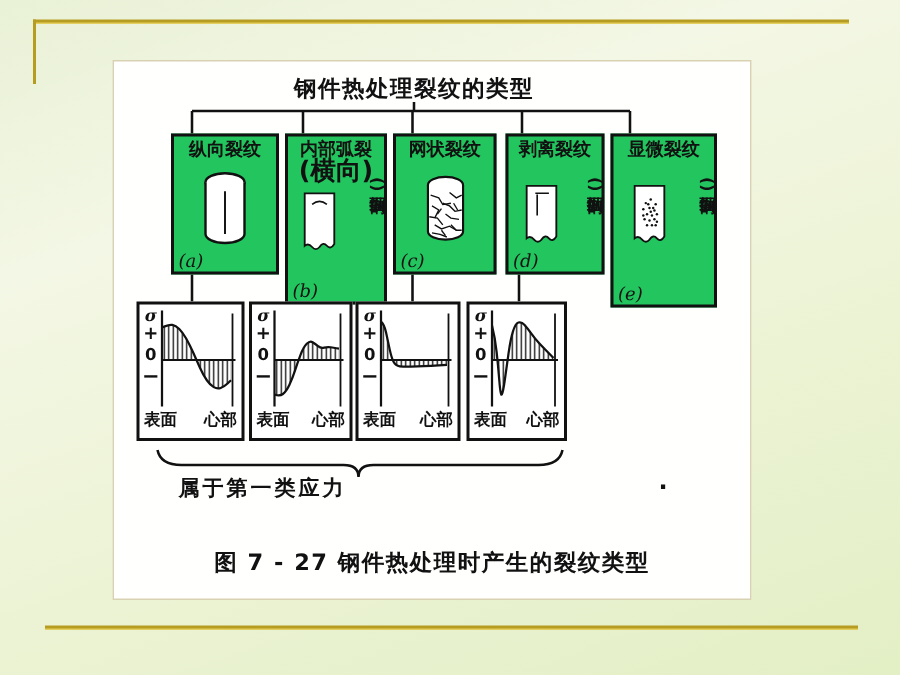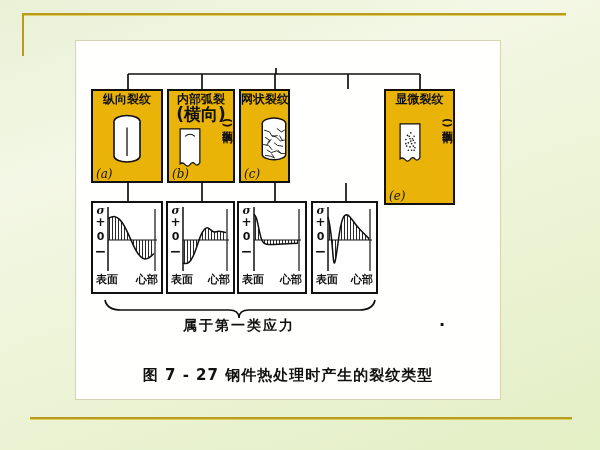--- a/index.html
+++ b/index.html
@@ -6,53 +6,54 @@
   .slide{position:relative;width:600px;height:450px;overflow:hidden;
     background:linear-gradient(160deg,#e9f1d6 0%,#f3f7e5 28%,#eef4d8 55%,#e3efc5 100%);
     font-family:"DejaVu Sans",sans-serif;color:#111;}
   .gold{position:absolute;background:#b79c22;}
   .gold.hl{box-shadow:0 1px 0 #e3cf5e;}
   .panel{position:absolute;left:75px;top:40px;width:424px;height:358px;
     background:#fffffe;border:1px solid #d8d2b2;}
   .fig-title{position:absolute;left:3px;top:9px;width:394px;text-align:center;
     font-size:15px;font-weight:bold;letter-spacing:1px;}
   .lines{position:absolute;left:0;top:0;pointer-events:none;}
-  .tbox{position:absolute;border:2px solid #111;background:#eab308;box-sizing:border-box;}
+  .tbox{position:absolute;border:2px solid #111;background:#22c55e;box-sizing:border-box;margin-left:23px;}
   .tlabel{font-size:12px;font-weight:bold;text-align:center;line-height:1.12;margin-top:2px;
     letter-spacing:0;white-space:nowrap;}
   .tsub{font-size:17px;font-weight:bold;text-align:center;line-height:1.05;}
   .ticon{position:absolute;}
   .tnote{position:absolute;right:0;top:27px;writing-mode:vertical-rl;text-orientation:mixed;
     font-size:10.5px;font-weight:bold;line-height:1;}
   .tletter{position:absolute;left:3px;bottom:0;font-family:"DejaVu Serif",serif;
     font-style:italic;font-size:12px;}
   .sbox{position:absolute;border:2px solid #111;background:#fff;box-sizing:border-box;}
   .splot{position:absolute;left:0;top:0;}
   .ax{position:absolute;left:1px;width:13px;text-align:center;line-height:1;font-weight:bold;}
   .ax.sg{top:1px;font:italic 11px "DejaVu Serif",serif;font-weight:bold;}
   .ax.pl{top:13px;font-size:12px;}
   .ax.zr{top:28px;font-size:11px;}
   .ax.mn{top:41px;font-size:14px;}
   .xlab{position:absolute;left:0;right:0;top:69px;display:flex;justify-content:space-between;
     padding:0 3px;font-size:11px;font-weight:bold;white-space:nowrap;align-items:flex-end;}
-  .brace-label{position:absolute;left:43px;top:276px;width:240px;text-align:center;
+  .brace-label{position:absolute;left:43px;top:276px;width:240px;
     font-size:14px;font-weight:bold;letter-spacing:2px;}
   .caption{position:absolute;left:0;top:325px;width:424px;text-align:center;
     font-size:15px;font-weight:bold;letter-spacing:1px;}
   .stray{position:absolute;left:363px;top:270px;font-size:16px;font-weight:bold;}
 </style>
 </head>
 <body>
 
 <div class="slide">
   <div class="gold hl" style="left:22px;top:13px;width:544px;height:2px;"></div>
   <div class="gold" style="left:22px;top:13px;width:2px;height:43px;"></div>
   <div class="gold hl" style="left:30px;top:417px;width:542px;height:2px;"></div>
 
   <div class="panel" id="panel">
+    <div class="fig-title">钢件热处理裂纹的类型</div>
 
     <svg class="lines" width="424" height="358" viewBox="0 0 424 358">
       <path d="M200,27 V33 M52,33 H344 M52,33 V48 M126,33 V48 M199,33 V48 M272,33 V48 M344,33 V48
                M52,142 V160 M126,142 V160 M199,142 V160 M270,142 V160" fill="none" stroke="#111" stroke-width="1.7"></path>
     </svg>
 
     <svg class="lines" style="left:26px;top:256px;" width="276" height="24" viewBox="0 0 276 24">
       <path d="M3,3 Q5,13 19,13 L127,13 Q137,13 137,21 Q137,13 147,13 L257,13 Q271,13 273,3" fill="none" stroke="#111" stroke-width="1.7"></path>
     </svg>
     <div class="brace-label">属于第一类应力</div>
@@ -62,31 +63,31 @@
     <div class="tlabel">纵向裂纹</div>
 
     <div class="ticon" style="left: 14px; top: 22px; width: 40px; height: 54px;"><svg width="40" height="54" viewBox="0 0 40 54">
             <ellipse cx="20" cy="8.5" rx="13" ry="6" fill="#fff" stroke="#111" stroke-width="1.6"></ellipse>
             <path d="M7,8.5 L7,43 A13,6 0 0 0 33,43 L33,8.5" fill="#fff" stroke="#111" stroke-width="1.6"></path>
             <line x1="20" y1="14.5" x2="20" y2="43" stroke="#111" stroke-width="1.3"></line>
           </svg></div>
 
     <div class="tletter">(a)</div>
   </div>
-      <div class="tbox" style="left: 91px; top: 48px; width: 68px; height: 94px;">
+      <div class="tbox" style="left: 91px; top: 48px; width: 68px; height: 114px;">
     <div class="tlabel">内部弧裂</div>
     <div class="tsub">(横向)</div>
     <div class="ticon" style="left: 7px; top: 33px; width: 28px; height: 46px;"><svg width="28" height="46" viewBox="0 0 34 56">
             <path d="M5,6 L29,6 L29,47 Q26,52 23,48.5 Q20,45 17,49.5 Q14,53 11,49.5 Q8,46 5,48.5 Z" fill="#fff" stroke="#111" stroke-width="1.5"></path>
             <path d="M11,15 Q17,10 23,15" fill="none" stroke="#111" stroke-width="1.3"></path>
           </svg></div>
     <div class="tnote">(纵剖面)</div>
     <div class="tletter">(b)</div>
   </div>
-      <div class="tbox" style="left: 163px; top: 48px; width: 51px; height: 94px;">
+      <div class="tbox" style="left: 163px; top: 48px; width: 69px; height: 94px;">
     <div class="tlabel">网状裂纹</div>
 
     <div class="ticon" style="left: 15px; top: 22px; width: 36px; height: 54px;"><svg width="36" height="54" viewBox="0 0 40 54">
             <ellipse cx="20" cy="8.5" rx="13" ry="6" fill="#fff" stroke="#111" stroke-width="1.6"></ellipse>
             <path d="M7,8.5 L7,43 A13,6 0 0 0 33,43 L33,8.5" fill="#fff" stroke="#111" stroke-width="1.6"></path>
             <g fill="none" stroke="#111" stroke-width="1">
               <path d="M9,16 l6,2 l3,5 l6,-1"></path>
               <path d="M23,14 l5,4 l4,-2"></path>
               <path d="M10,24 l5,3 l-3,6"></path>
               <path d="M18,22 l5,2 l4,4 l5,-1"></path>
@@ -95,20 +96,30 @@
               <path d="M12,38 l5,3 l6,-2 l5,3"></path>
               <path d="M10,44 l6,1 l5,2"></path>
               <path d="M24,38 l4,4 l4,0"></path>
               <path d="M14,30 l3,-4"></path>
               <path d="M26,22 l3,5"></path>
               <path d="M17,42 l3,4"></path>
             </g>
           </svg></div>
 
     <div class="tletter">(c)</div>
+  </div>
+      <div class="tbox" style="left: 238px; top: 48px; width: 66px; height: 94px;">
+    <div class="tlabel">剥离裂纹</div>
+
+    <div class="ticon" style="left: 8px; top: 27px; width: 28px; height: 48px;"><svg width="28" height="48" viewBox="0 0 34 56">
+            <path d="M5,6 L29,6 L29,47 Q26,52 23,48.5 Q20,45 17,49.5 Q14,53 11,49.5 Q8,46 5,48.5 Z" fill="#fff" stroke="#111" stroke-width="1.5"></path>
+            <path d="M12,12 H23 M13.5,13 V30" fill="none" stroke="#111" stroke-width="1.3"></path>
+          </svg></div>
+    <div class="tnote">(纵剖面)</div>
+    <div class="tletter">(d)</div>
   </div>
       <div class="tbox" style="left: 308px; top: 48px; width: 71px; height: 116px;">
     <div class="tlabel">显微裂纹</div>
 
     <div class="ticon" style="left: 10px; top: 27px; width: 28px; height: 48px;"><svg width="28" height="48" viewBox="0 0 34 56">
             <path d="M5,6 L29,6 L29,47 Q26,52 23,48.5 Q20,45 17,49.5 Q14,53 11,49.5 Q8,46 5,48.5 Z" fill="#fff" stroke="#111" stroke-width="1.5"></path>
             <circle cx="14" cy="20" r="1" fill="#111"></circle>
             <circle cx="18" cy="17" r="1" fill="#111"></circle>
             <circle cx="22" cy="21" r="1" fill="#111"></circle>
             <circle cx="12" cy="25" r="1" fill="#111"></circle>

